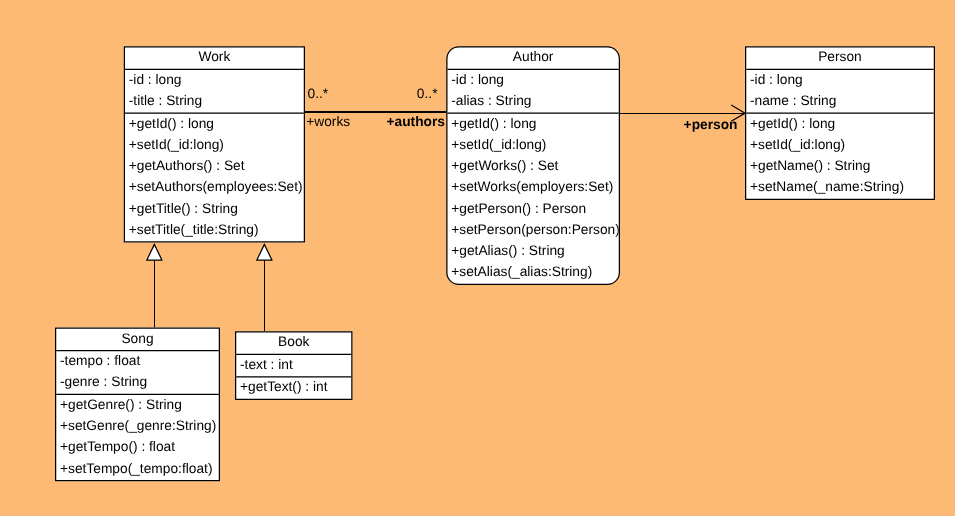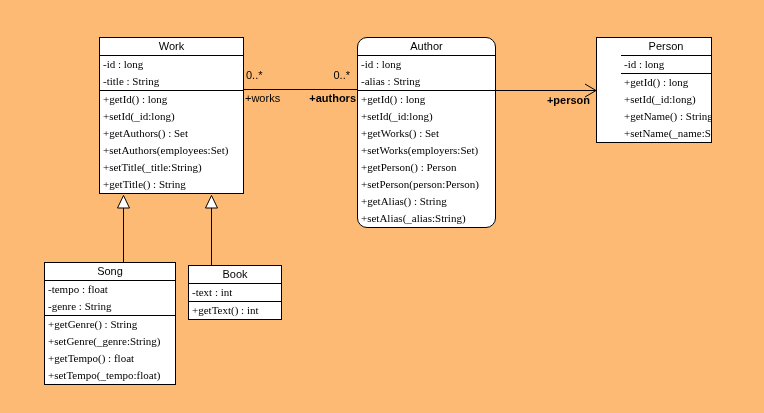--- a/index.html
+++ b/index.html
@@ -41,25 +41,24 @@
   .uml-attrs {
     border-bottom: 1px solid #000000;
   }
   .uml-row {
     height: 17px;
     line-height: 17px;
     padding-left: 3px;
     padding-right: 2px;
     white-space: nowrap;
     overflow: hidden;
-    font-family: Liberation Serif, serif;
   }
   #box-work   { left: 99px;  top: 37px;  width: 145px; }
   #box-author { left: 357px; top: 37px;  width: 139px; border-radius: 10px; }
-  #box-person { left: 596px; top: 37px;  width: 116px; padding-left: 24px; }
+  #box-person { left: 596px; top: 37px;  width: 152px; }
   #box-song   { left: 44px;  top: 262px; width: 132px; }
   #box-book   { left: 188px; top: 265px; width: 94px;  }
   .edge-label {
     position: absolute;
     height: 14px;
     line-height: 14px;
     white-space: nowrap;
   }
   #lbl-mult-work    { left: 246px; top: 68px; }
   #lbl-mult-author  { left: 306px; top: 68px; width: 44px; text-align: right; }
@@ -90,22 +89,22 @@
     <div class="uml-title">Work</div>
     <div class="uml-attrs">
       <div class="uml-row">-id : long</div>
       <div class="uml-row">-title : String</div>
     </div>
     <div class="uml-methods">
       <div class="uml-row">+getId() : long</div>
       <div class="uml-row">+setId(_id:long)</div>
       <div class="uml-row">+getAuthors() : Set</div>
       <div class="uml-row">+setAuthors(employees:Set)</div>
+      <div class="uml-row">+getTitle() : String</div>
       <div class="uml-row">+setTitle(_title:String)</div>
-      <div class="uml-row">+getTitle() : String</div>
     </div>
   </div>
 
   <div class="uml-class" id="box-author">
     <div class="uml-title">Author</div>
     <div class="uml-attrs">
       <div class="uml-row">-id : long</div>
       <div class="uml-row">-alias : String</div>
     </div>
     <div class="uml-methods">
@@ -117,20 +116,21 @@
       <div class="uml-row">+setPerson(person:Person)</div>
       <div class="uml-row">+getAlias() : String</div>
       <div class="uml-row">+setAlias(_alias:String)</div>
     </div>
   </div>
 
   <div class="uml-class" id="box-person">
     <div class="uml-title">Person</div>
     <div class="uml-attrs">
       <div class="uml-row">-id : long</div>
+      <div class="uml-row">-name : String</div>
     </div>
     <div class="uml-methods">
       <div class="uml-row">+getId() : long</div>
       <div class="uml-row">+setId(_id:long)</div>
       <div class="uml-row">+getName() : String</div>
       <div class="uml-row">+setName(_name:String)</div>
     </div>
   </div>
 
   <div class="uml-class" id="box-song">

